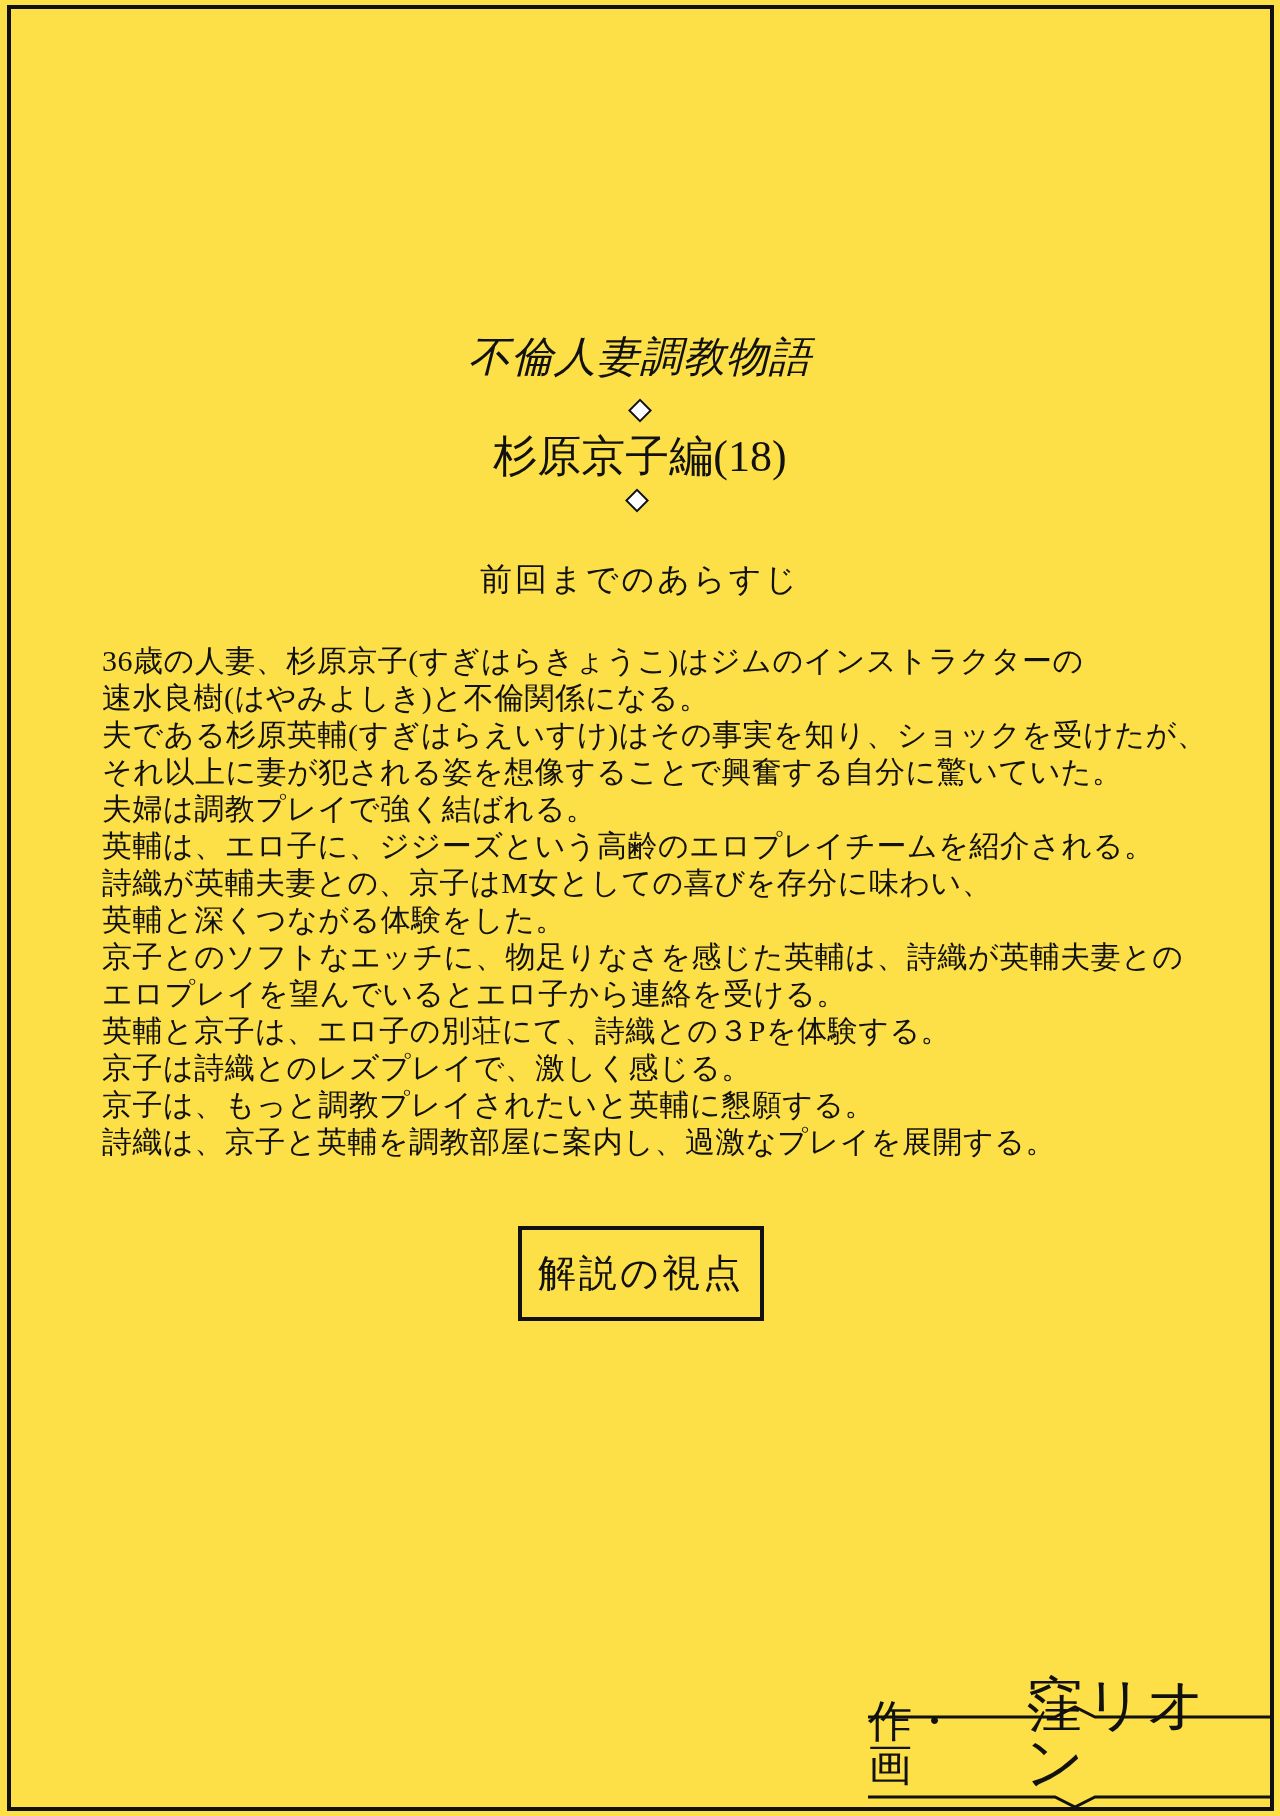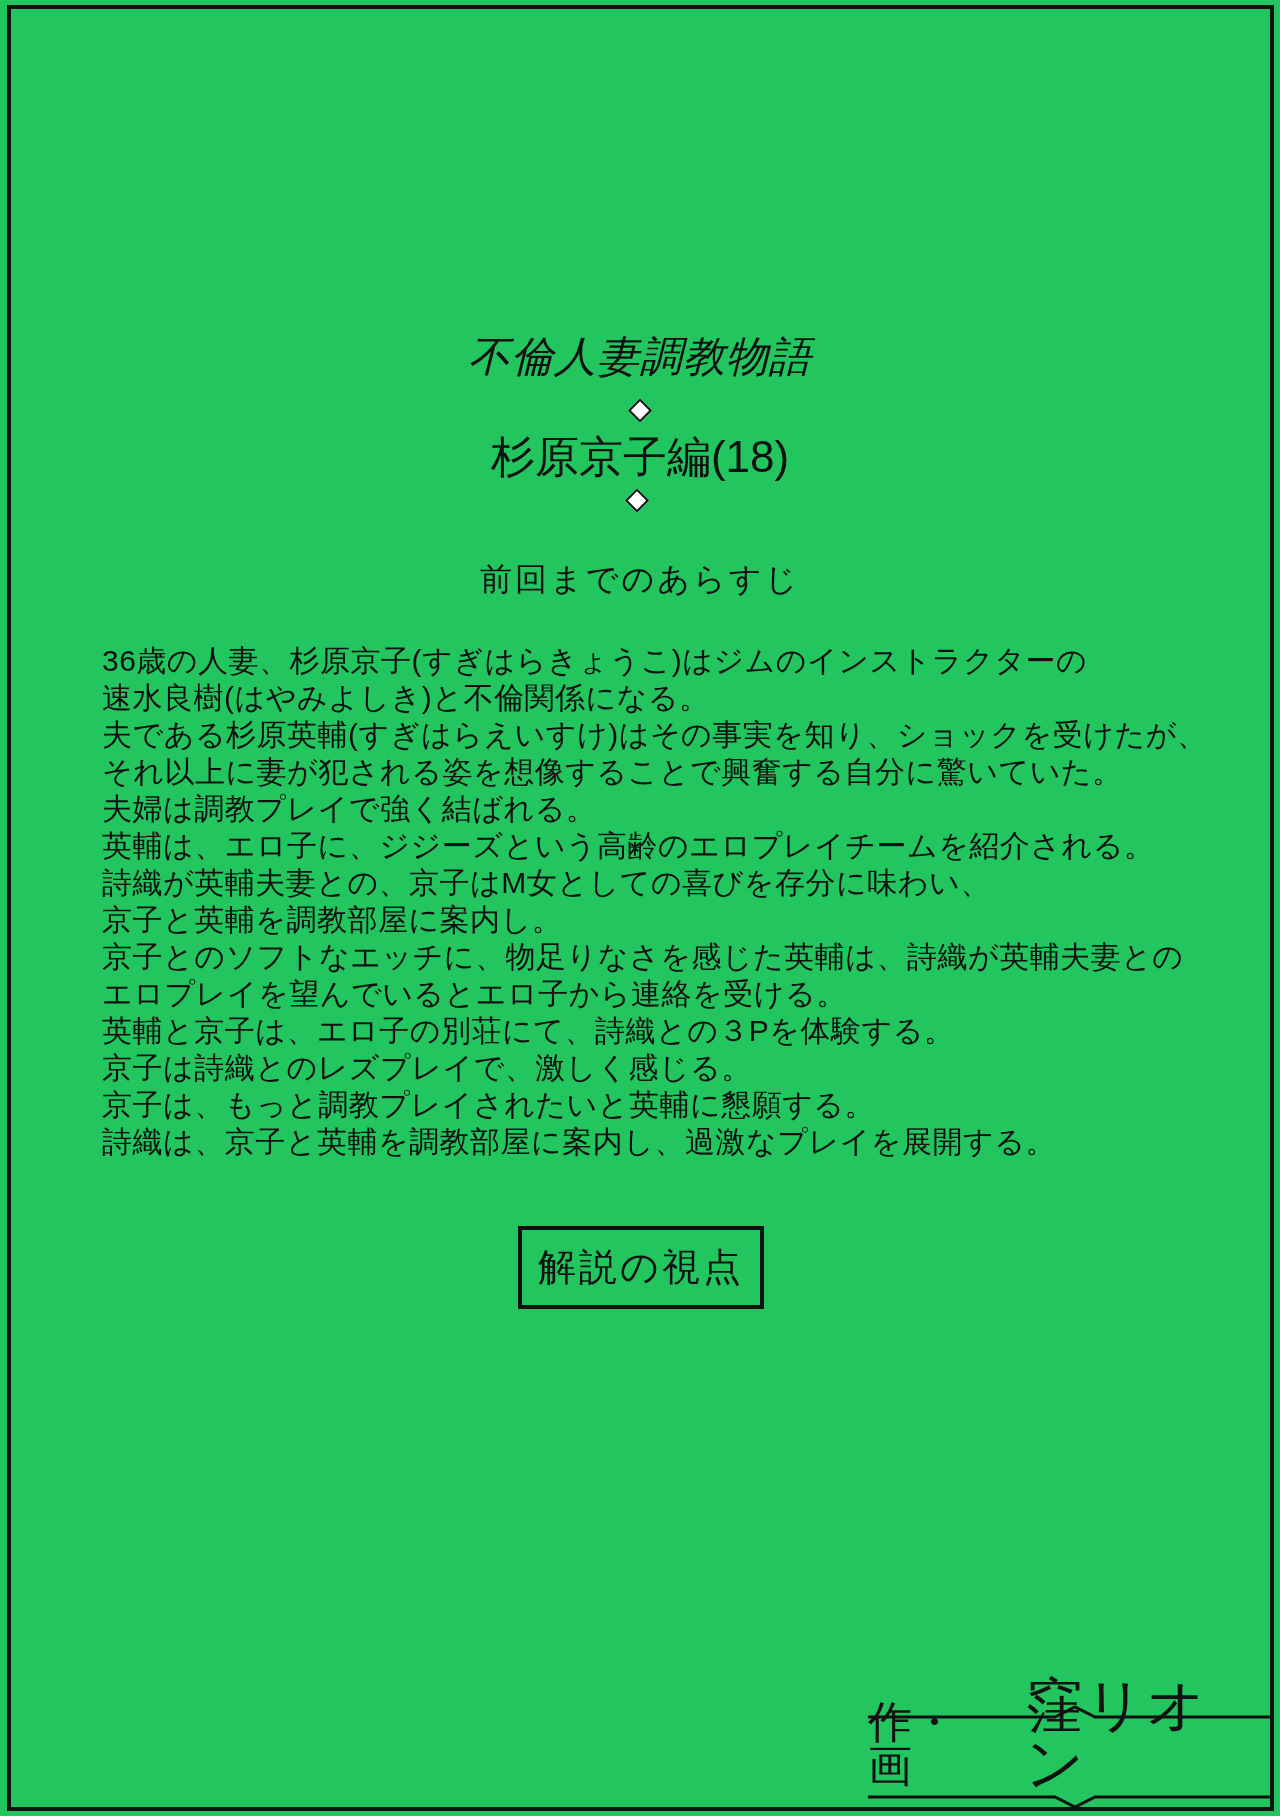--- a/index.html
+++ b/index.html
@@ -1,22 +1,22 @@
 <!DOCTYPE html>
 <html><head>
 <meta charset="utf-8">
 <style>
   * { margin: 0; padding: 0; box-sizing: border-box; }
   html, body { background: #e8e8e8; }
   .page {
     position: relative;
     width: 1280px;
     height: 1816px;
-    background: #22c55e;
-    font-family: Liberation Sans, sans-serif;
+    background: #fde047;
+    font-family: Liberation Serif, serif;
     color: #111111;
     overflow: hidden;
   }
   .frame {
     position: absolute;
     left: 7px; top: 5px; right: 6px; bottom: 5px;
     border: 4px solid #111111;
     pointer-events: none;
   }
   .centered { position: absolute; left: 0; right: 0; text-align: center; }
@@ -58,21 +58,21 @@
     font-size: 30px;
     line-height: 37px;
     white-space: nowrap;
     letter-spacing: 0.5px;
   }
   .box-label {
     position: absolute;
     left: 518px;
     top: 1226px;
     width: 246px;
-    height: 83px;
+    height: 95px;
     border: 4px solid #111111;
     display: flex;
     align-items: center;
     justify-content: center;
     font-size: 38px;
     letter-spacing: 3px;
   }
   .credit {
     position: absolute;
     left: 868px;
@@ -117,21 +117,21 @@
   <div class="centered synopsis-heading">前回までのあらすじ</div>
 
   <div class="synopsis">
     <div class="synopsis-line">36歳の人妻、杉原京子(すぎはらきょうこ)はジムのインストラクターの</div>
     <div class="synopsis-line">速水良樹(はやみよしき)と不倫関係になる。</div>
     <div class="synopsis-line">夫である杉原英輔(すぎはらえいすけ)はその事実を知り、ショックを受けたが、</div>
     <div class="synopsis-line">それ以上に妻が犯される姿を想像することで興奮する自分に驚いていた。</div>
     <div class="synopsis-line">夫婦は調教プレイで強く結ばれる。</div>
     <div class="synopsis-line">英輔は、エロ子に、ジジーズという高齢のエロプレイチームを紹介される。</div>
     <div class="synopsis-line">詩織が英輔夫妻との、京子はM女としての喜びを存分に味わい、</div>
-    <div class="synopsis-line">京子と英輔を調教部屋に案内し。</div>
+    <div class="synopsis-line">英輔と深くつながる体験をした。</div>
     <div class="synopsis-line">京子とのソフトなエッチに、物足りなさを感じた英輔は、詩織が英輔夫妻との</div>
     <div class="synopsis-line">エロプレイを望んでいるとエロ子から連絡を受ける。</div>
     <div class="synopsis-line">英輔と京子は、エロ子の別荘にて、詩織との３Pを体験する。</div>
     <div class="synopsis-line">京子は詩織とのレズプレイで、激しく感じる。</div>
     <div class="synopsis-line">京子は、もっと調教プレイされたいと英輔に懇願する。</div>
     <div class="synopsis-line">詩織は、京子と英輔を調教部屋に案内し、過激なプレイを展開する。</div>
   </div>
 
   <div class="box-label">解説の視点</div>
 

